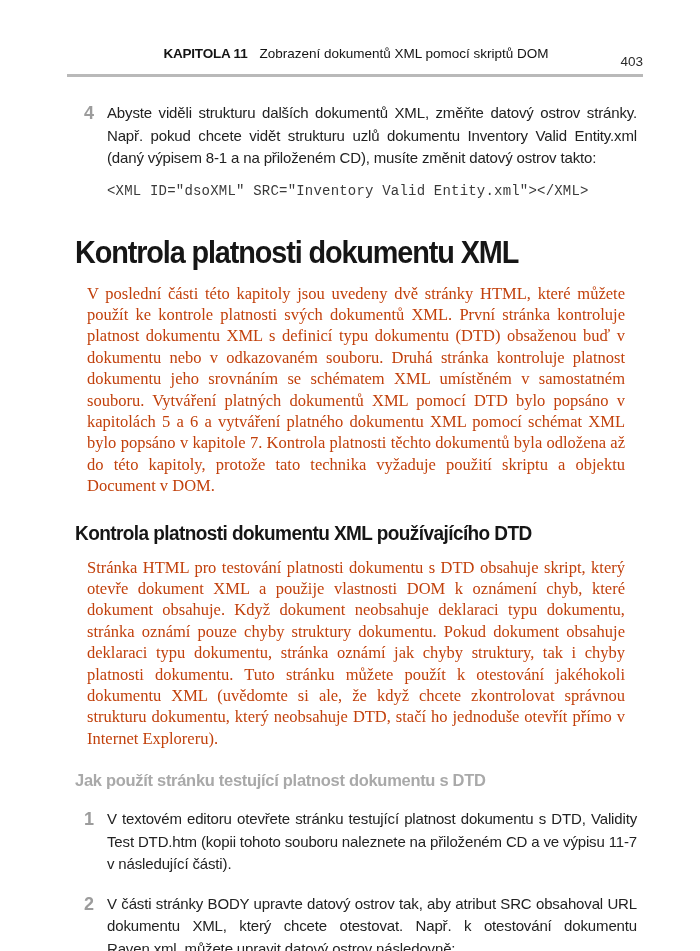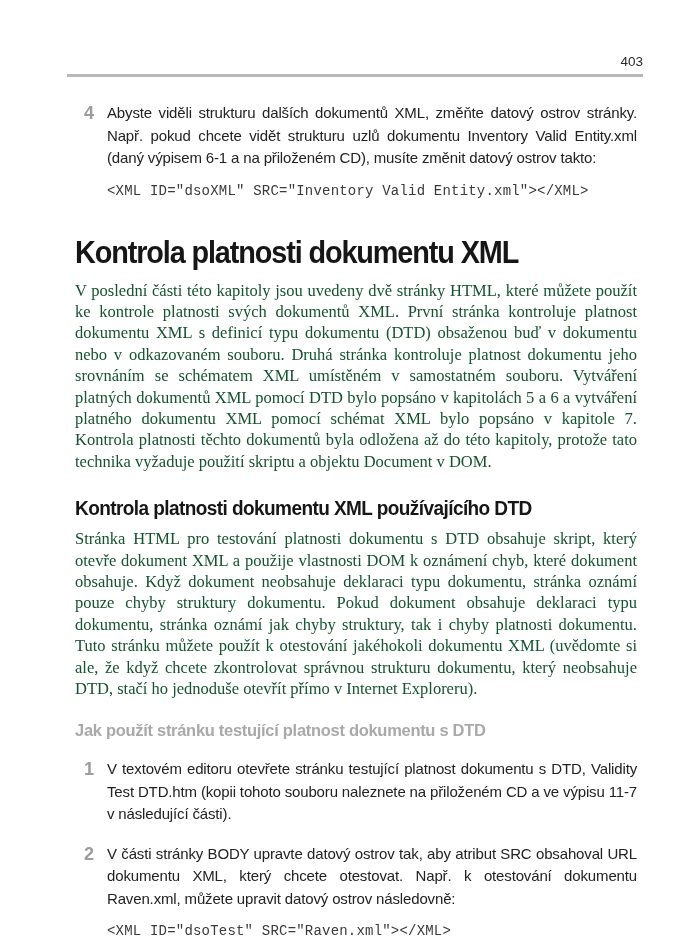--- a/index.html
+++ b/index.html
@@ -109,39 +109,42 @@
     transform: scaleX(0.97);
     transform-origin: 0 50%;
     white-space: nowrap;
   }
 
   
   .serif-par {
     font-size: 16.5px;
     line-height: 21.4px;
     text-align: justify;
-    color: #14532d;
-    margin: 0;
+    color: #c2410c;
+    margin: 12px;
   }
   .gap-step { margin-top: 17px; }
 </style>
 </head>
 <body>
 
 <div class="page">
 
   <div class="running-head">
+    <div class="running-head-center">
+      <span class="chapter-label">KAPITOLA 11</span><span class="chapter-title">Zobrazení dokumentů XML pomocí skriptů DOM</span>
+    </div>
     <span class="folio">403</span>
   </div>
   <div class="head-rule"></div>
 
   <div class="step step-top">
     <div class="step-num">4</div>
     <div class="step-body">
-      <p class="sans-par">Abyste viděli strukturu dalších dokumentů XML, změňte datový ostrov stránky. Např. pokud chcete vidět strukturu uzlů dokumentu Inventory Valid Entity.xml (daný výpisem 6-1 a na přiloženém CD), musíte změnit datový ostrov takto:</p>
+      <p class="sans-par">Abyste viděli strukturu dalších dokumentů XML, změňte datový ostrov stránky. Např. pokud chcete vidět strukturu uzlů dokumentu Inventory Valid Entity.xml (daný výpisem 8-1 a na přiloženém CD), musíte změnit datový ostrov takto:</p>
     </div>
   </div>
   <div class="code-line">&lt;XML ID="dsoXML" SRC="Inventory Valid Entity.xml"&gt;&lt;/XML&gt;</div>
 
   <h1 class="h1">Kontrola platnosti dokumentu XML</h1>
   <p class="serif-par">V poslední části této kapitoly jsou uvedeny dvě stránky HTML, které můžete použít ke kontrole platnosti svých dokumentů XML. První stránka kontroluje platnost dokumentu XML s definicí typu dokumentu (DTD) obsaženou buď v dokumentu nebo v odkazovaném souboru. Druhá stránka kontroluje platnost dokumentu jeho srovnáním se schématem XML umístěném v samostatném souboru. Vytváření platných dokumentů XML pomocí DTD bylo popsáno v kapitolách 5 a 6 a vytváření platného dokumentu XML pomocí schémat XML bylo popsáno v kapitole 7. Kontrola platnosti těchto dokumentů byla odložena až do této kapitoly, protože tato technika vyžaduje použití skriptu a objektu Document v DOM.</p>
 
   <h2 class="h2">Kontrola platnosti dokumentu XML používajícího DTD</h2>
   <p class="serif-par">Stránka HTML pro testování platnosti dokumentu s DTD obsahuje skript, který otevře dokument XML a použije vlastnosti DOM k oznámení chyb, které dokument obsahuje. Když dokument neobsahuje deklaraci typu dokumentu, stránka oznámí pouze chyby struktury dokumentu. Pokud dokument obsahuje deklaraci typu dokumentu, stránka oznámí jak chyby struktury, tak i chyby platnosti dokumentu. Tuto stránku můžete použít k otestování jakéhokoli dokumentu XML (uvědomte si ale, že když chcete zkontrolovat správnou strukturu dokumentu, který neobsahuje DTD, stačí ho jednoduše otevřít přímo v Internet Exploreru).</p>
 

